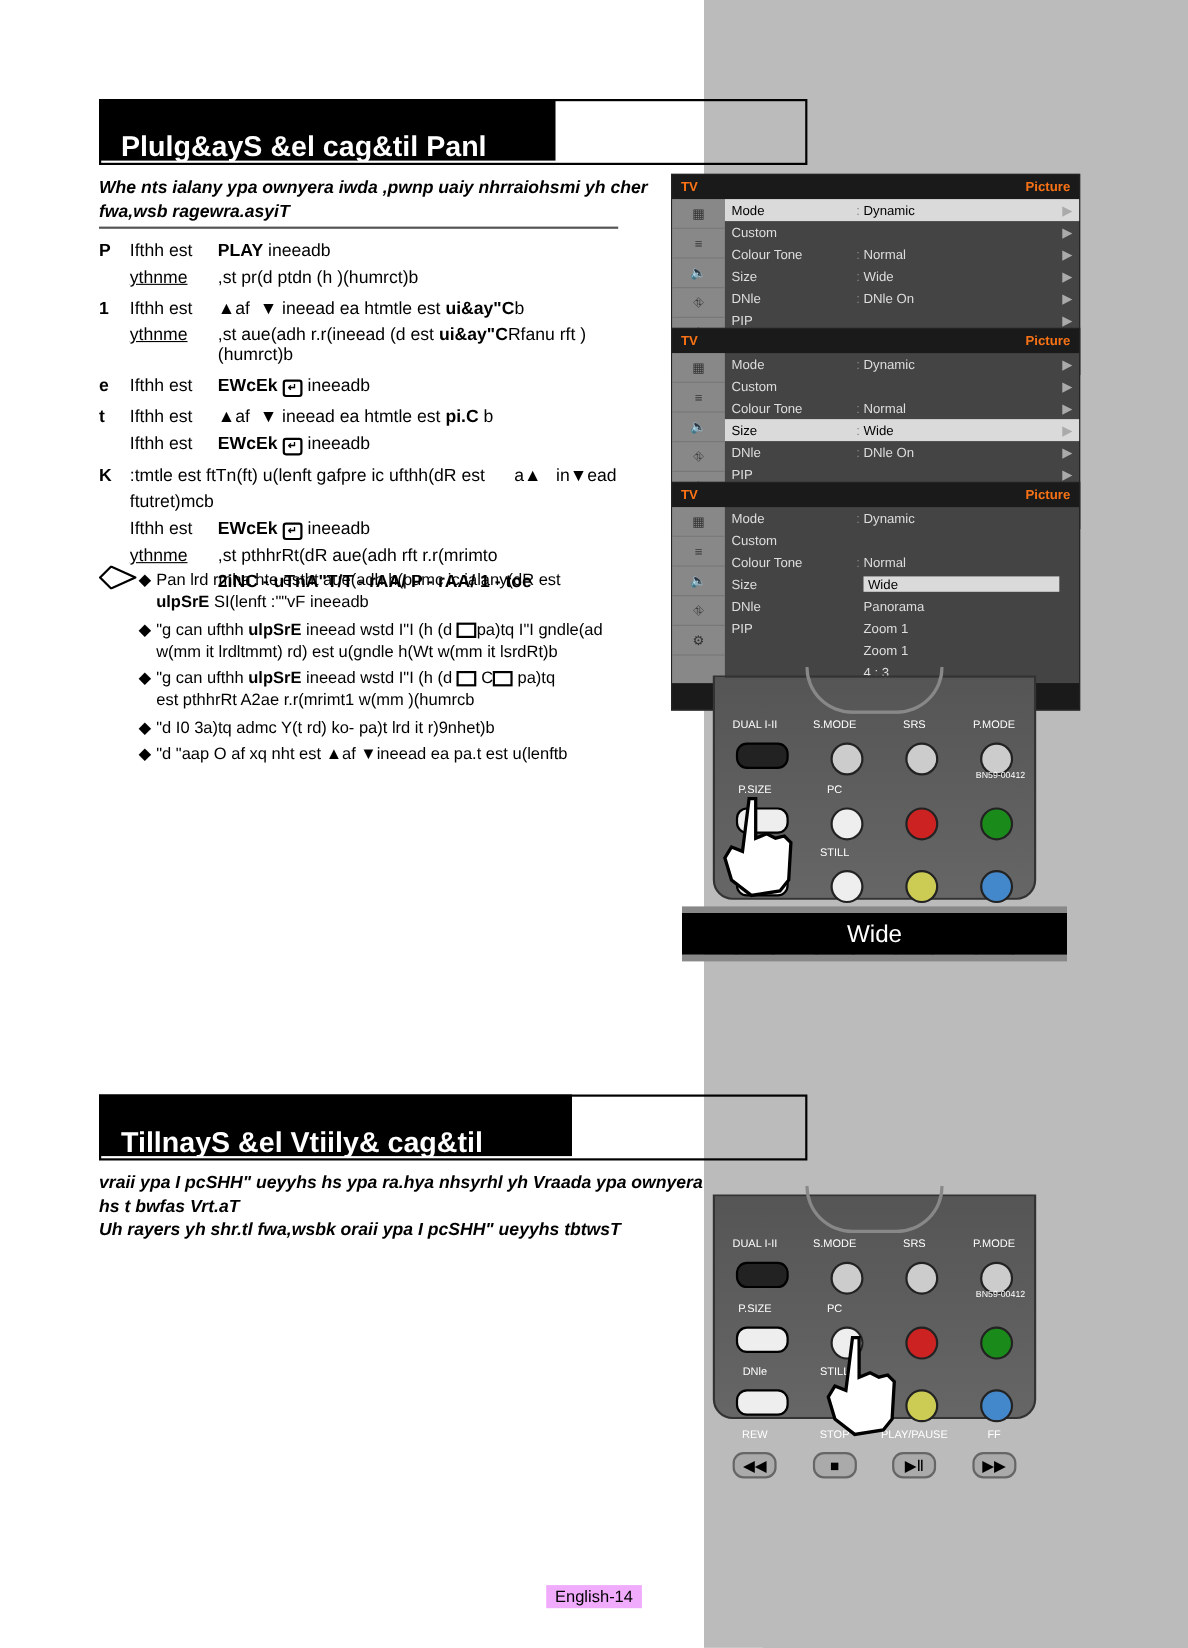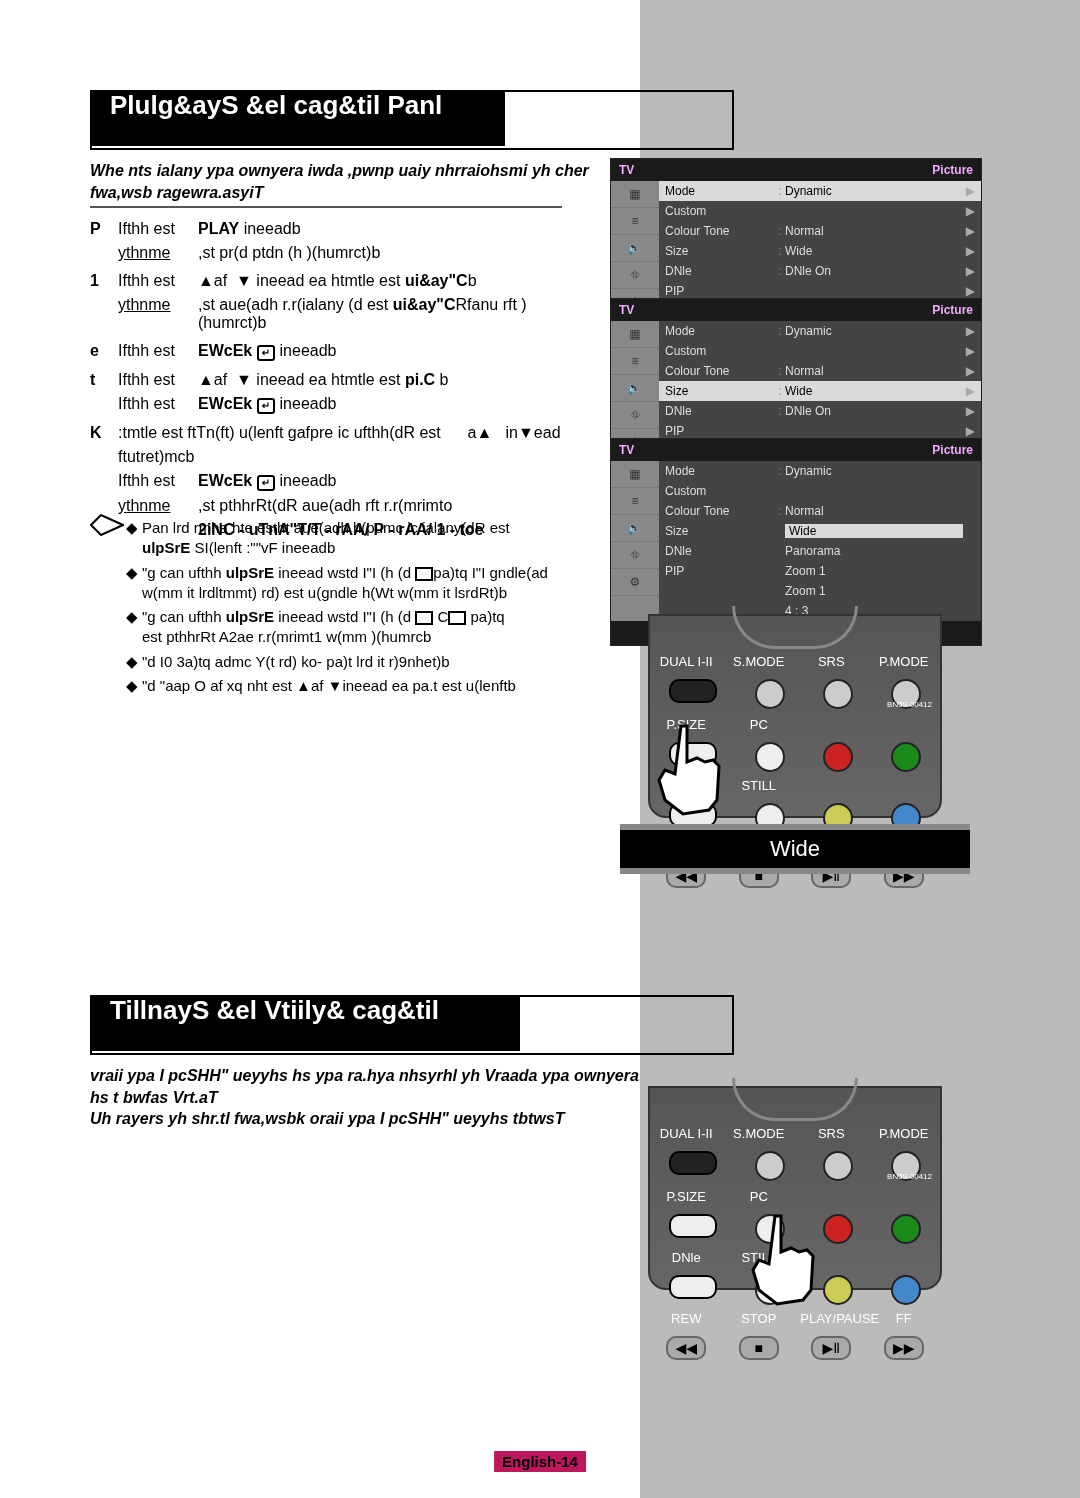--- a/index.html
+++ b/index.html
@@ -6,21 +6,21 @@
   .page { position:relative; width:1080px; height:1498px; }
   .sidebar { position:absolute; top:0; right:0; width:440px; height:100%; background:#bbb; }
   
   .section-bar {
     position:relative;
   }
   .section-bar .fill {
     position:absolute; left:0; top:0; height:56px; background:#000;
   }
   .section-bar h2 {
-    position:relative; margin:0; padding:0 20px; color:#fff; font-size:26px; font-weight:900;
+    position:relative; margin:0; padding:28px 20px; color:#fff; font-size:26px; font-weight:900;
   }
   .section-outline {
     border:2px solid #000; position:absolute;
   }
   .intro { font-style:italic; font-weight:bold; font-size:16px; line-height:1.35; }
   .hr { border-bottom:2px solid #555; }
   .step-row { display:flex; font-size:16px; margin:6px 0 2px 0; }
   .step-num { width:28px; font-weight:bold; }
   .step-pre { width:80px; }
   .step-body { flex:1; }
@@ -32,53 +32,53 @@
     display:inline-block; width:34px; height:22px;
   }
   .note-icon svg { width:34px; height:22px; }
   .bullet-row { display:flex; margin:4px 0; font-size:15px; line-height:1.35;}
   .bullet-row .dia { width:16px; }
   .bullet-row .txt { flex:1; }
   .small-box { display:inline-block; border:2px solid #000; width:14px; height:10px; vertical-align:middle; }
 
   
   .osd { position:absolute; width:370px; background:#444; border:1px solid #222; font-size:12px; }
-  .osd-hdr { display:flex; justify-content:space-between; background:#1a1a1a; color:#f0abfc; font-weight:bold; padding:4px 8px; }
+  .osd-hdr { display:flex; justify-content:space-between; background:#1a1a1a; color:#f97316; font-weight:bold; padding:4px 8px; }
   .osd-body { display:flex; }
   .osd-icons { width:48px; background:#888; }
   .osd-icons div { height:26px; display:flex; align-items:center; justify-content:center; color:#333; border-bottom:1px solid #777; }
   .osd-grid { flex:1; }
   .osd-row { display:flex; color:#ddd; padding:3px 6px; }
   .osd-row .c1 { width:110px; }
   .osd-row .c2 { width:10px; text-align:center; color:#888; }
   .osd-row .c3 { flex:1; }
   .osd-row .c4 { width:12px; text-align:right; color:#aaa; }
   .osd-row.hl { background:#dadada; color:#000; }
   .osd-ftr { display:flex; justify-content:space-around; background:#1a1a1a; color:#fff; font-size:11px; padding:4px 2px; }
   .osd-ftr span { display:flex; align-items:center; gap:4px; }
   .wide-txt { background:#000; color:#fff; display:flex; align-items:center; justify-content:center; font-size:22px; height:38px; }
 
   
   .remote { position:absolute; width:290px; height:200px; background:linear-gradient(#555,#666); border-radius:0 0 18px 18px; border:2px solid #333; }
   .remote .disc { position:absolute; left:50%; top:-10px; transform:translateX(-50%); width:120px; height:40px; border-radius:0 0 70px 70px; border:3px solid #888; border-top:none; }
   .rm-row { display:flex; justify-content:space-around; margin-top:8px;}
-  .rm-lbl { color:#fff; font-size:13px; text-align:center; width:62px; }
+  .rm-lbl { color:#fff; font-size:10px; text-align:center; width:62px; }
   .rm-btn { display:flex; align-items:center; justify-content:center; margin:2px auto; }
   .rm-pill { width:44px; height:20px; border-radius:10px; background:#222; border:2px solid #000; }
   .rm-cir { width:26px; height:26px; border-radius:50%; background:#ccc; border:2px solid #222; }
   .rm-grn { background:#1a8a1a; }
   .rm-red { background:#c22; }
   .rm-yel { background:#cc5; }
   .rm-round { width:36px; height:20px; border-radius:10px; background:#aaa; border:2px solid #666; }
   .rm-bar { position:absolute; right:8px; top:84px; font-size:8px; color:#fff; }
   .rm-clr { color:#fff; font-size:8px; }
   .hand { position:absolute; }
   .hand svg { width:80px; height:110px; }
 
-  .english { position:absolute; bottom:26px; left:50%; transform:translateX(-50%); font-weight:bold; font-size:15px; background:#be185d; padding:2px 8px;}
+  .english { position:absolute; bottom:36px; left:50%; transform:translateX(-50%); font-weight:normal; font-size:15px; background:#f0abfc; padding:2px 8px;}
 </style>
 </head>
 <body>
 
 <div class="page">
   <div class="sidebar"></div>
 
   <div class="section-outline" style="left:90px; top:90px; width:640px; height:56px;"></div>
   <div class="section-bar" style="position:absolute; left:90px; top:90px; width:640px; height:56px;">
     <div class="fill" style="width:415px;"></div>
@@ -105,21 +105,21 @@
     </div>
 
     <div class="step-row" style="margin-top:10px">
       <div class="step-num">1</div>
       <div class="step-pre">Ifthh est</div>
       <div class="step-body"><span class="tri-up"></span><span>af</span> &nbsp;<span class="tri-dn"></span><span> ineead ea htmtle est </span><span class="bold">ui&amp;ay"C</span>b</div>
     </div>
     <div class="step-row">
       <div class="step-num"></div>
       <div class="step-pre"><u>ythnme</u></div>
-      <div class="step-body"><span>,st aue(adh r.r(ialany (d est </span><span class="bold">ui&amp;ay"C</span><span>Rfanu rft )(humrct)b</span></div>
+      <div class="step-body"><span>,st aue(adh r.r(ineead (d est </span><span class="bold">ui&amp;ay"C</span><span>Rfanu rft )(humrct)b</span></div>
     </div>
 
     <div class="step-row" style="margin-top:10px">
       <div class="step-num">e</div>
       <div class="step-pre">Ifthh est</div>
       <div class="step-body"><span class="bold">EWcEk</span> <span class="enter-ico">↵</span><span> ineeadb</span></div>
     </div>
 
     <div class="step-row" style="margin-top:10px">
       <div class="step-num">t</div>

